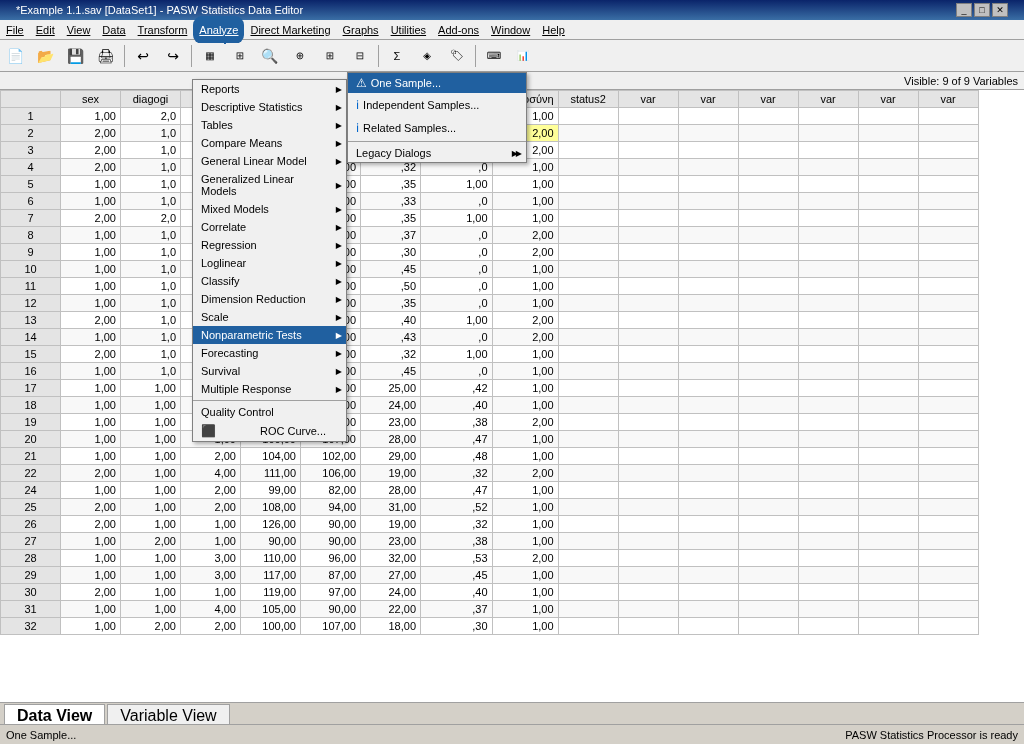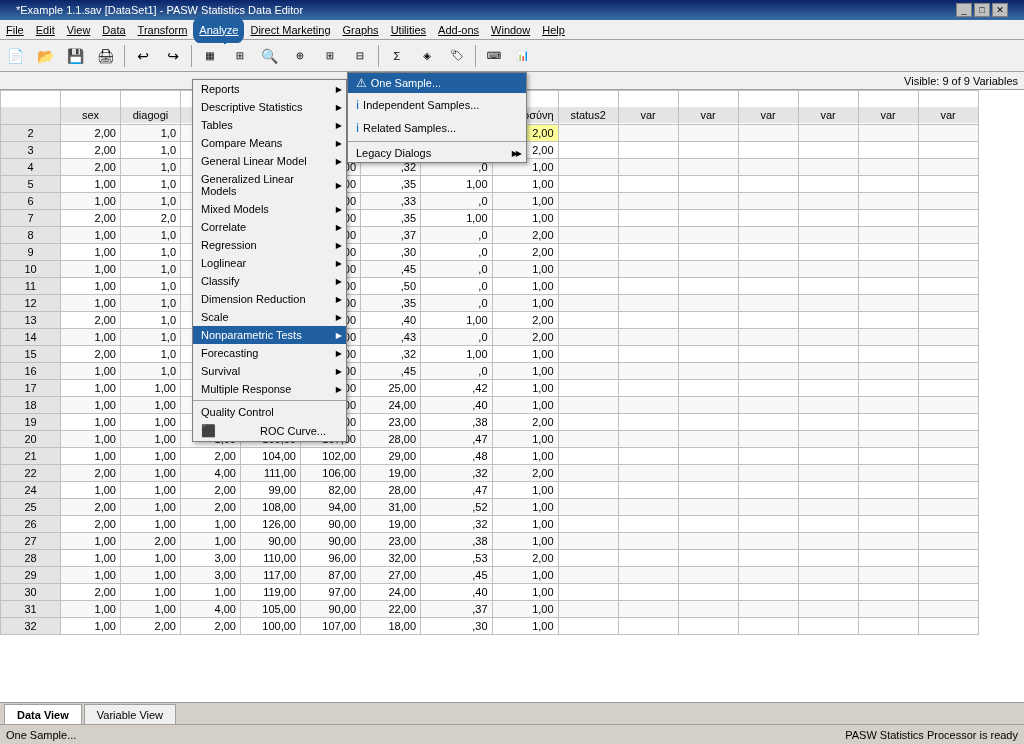--- a/index.html
+++ b/index.html
@@ -100,21 +100,21 @@
       min-width: 60px;
       height: 17px;
       white-space: nowrap;
       text-align: right;
     }
     table.data-table th {
       background: #e4e4e4;
       text-align: center;
       font-weight: normal;
       position: sticky;
-      top: 16px;
+      top: 0;
       z-index: 1;
     }
     table.data-table td:first-child {
       background: #e4e4e4;
       text-align: center;
       min-width: 30px;
       font-weight: normal;
     }
     table.data-table tr:nth-child(even) td { background: #f8f8f8; }
     table.data-table tr:nth-child(even) td:first-child { background: #e4e4e4; }
@@ -129,21 +129,21 @@
       padding: 0 4px;
       border-top: 1px solid #a0a0a0;
     }
     .tab-btn {
       padding: 2px 12px;
       border: 1px solid #a0a0a0;
       border-bottom: none;
       background: #f0f0f0;
       cursor: pointer;
       margin-right: 2px;
-      font-size: 11px;
+      font-size: 16px;
       height: 20px;
     }
     .tab-btn.active { background: white; font-weight: bold; }
 
     
     #status-bar {
       height: 20px;
       background: #d4d0c8;
       border-top: 1px solid #a0a0a0;
       display: flex;

